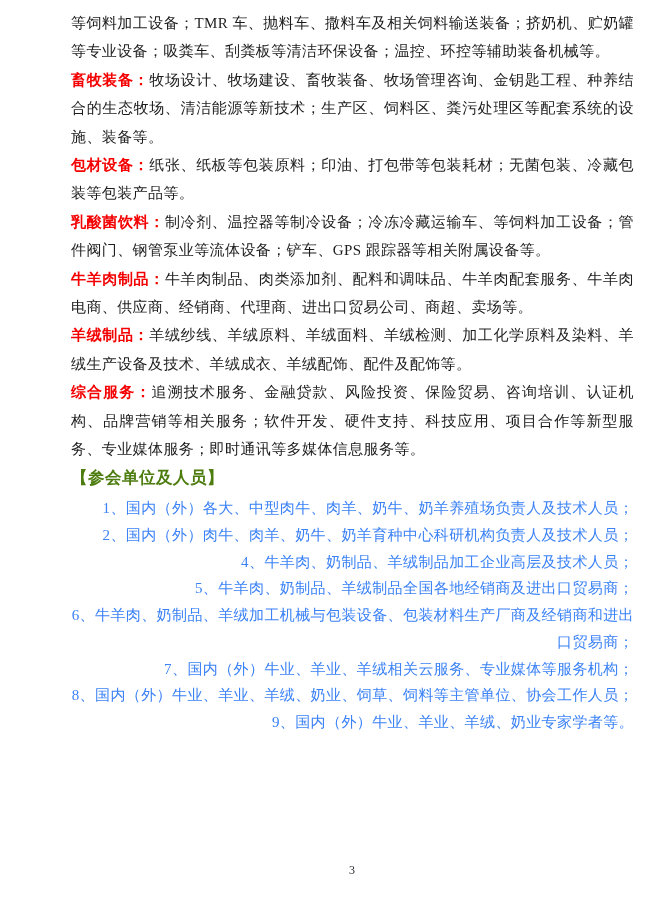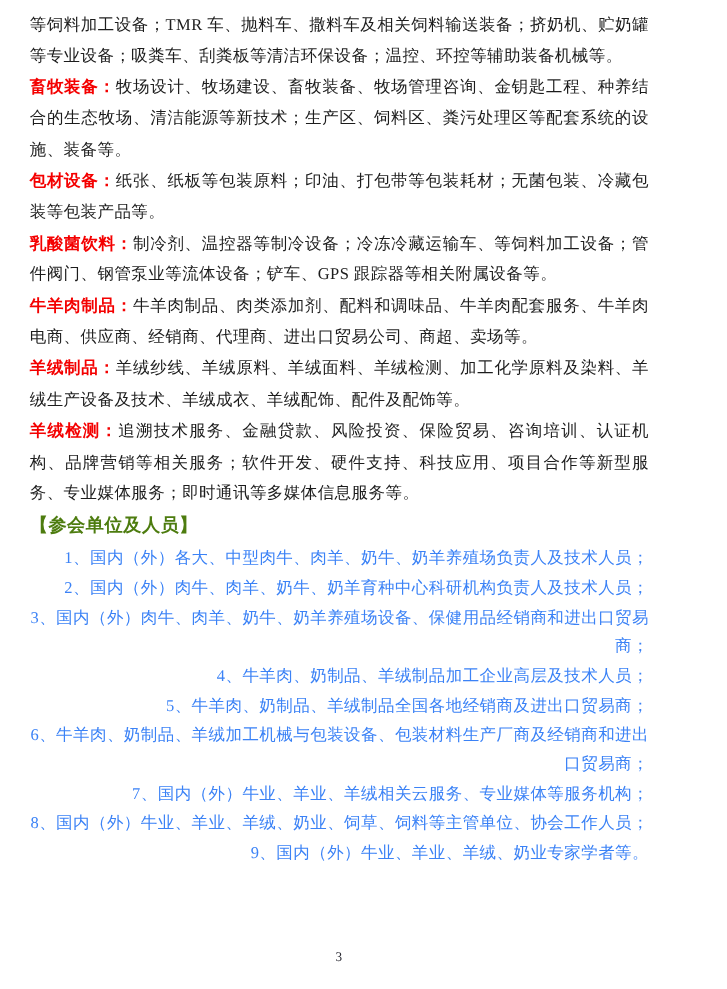--- a/index.html
+++ b/index.html
@@ -10,20 +10,21 @@
     position: relative;
     font-family: "Liberation Serif", "DejaVu Serif", serif;
     color: #1c1c1c;
     overflow: hidden;
   }
   .page {
     width: 616px;
     height: 899px;
     padding: 9px 26px 16px 27px;
     position: relative;
+    margin-left: 44px;
   }
   .para {
     font-size: 15px;
     line-height: 28.4px;
     text-align: justify;
     letter-spacing: 0.4px;
     color: #1c1c1c;
   }
   .cat-label {
     color: #f40000;
@@ -67,28 +68,27 @@
 
   <p class="para"><span class="cat-label">包材设备：</span><span>纸张、纸板等包装原料；印油、打包带等包装耗材；无菌包装、冷藏包装等包装产品等。</span></p>
 
   <p class="para"><span class="cat-label">乳酸菌饮料：</span><span>制冷剂、温控器等制冷设备；冷冻冷藏运输车、等饲料加工设备；管件阀门、钢管泵业等流体设备；铲车、GPS 跟踪器等相关附属设备等。</span></p>
 
   <p class="para"><span class="cat-label">牛羊肉制品：</span><span>牛羊肉制品、肉类添加剂、配料和调味品、牛羊肉配套服务、牛羊肉电商、供应商、经销商、代理商、进出口贸易公司、商超、卖场等。</span></p>
 
   <p class="para"><span class="cat-label">羊绒制品：</span><span>羊绒纱线、羊绒原料、羊绒面料、羊绒检测、加工化学原料及染料、羊绒生产设备及技术、羊绒成衣、羊绒配饰、配件及配饰等。</span></p>
 
 
-  <p class="para"><span class="cat-label">羊绒检测：</span><span>追溯技术服务、金融贷款、风险投资、保险贸易、咨询培训、认证机构、品牌营销等相关服务；软件开发、硬件支持、科技应用、项目合作等新型服务、专业媒体服务；即时通讯等多媒体信息服务等。</span></p>
+  <p class="para"><span class="cat-label">综合服务：</span><span>追溯技术服务、金融贷款、风险投资、保险贸易、咨询培训、认证机构、品牌营销等相关服务；软件开发、硬件支持、科技应用、项目合作等新型服务、专业媒体服务；即时通讯等多媒体信息服务等。</span></p>
 
   <h2 class="section-heading">【参会单位及人员】</h2>
 
   <div class="attendee-list">
     <p class="attendee-item">1、国内（外）各大、中型肉牛、肉羊、奶牛、奶羊养殖场负责人及技术人员；</p>
     <p class="attendee-item">2、国内（外）肉牛、肉羊、奶牛、奶羊育种中心科研机构负责人及技术人员；</p>
-    <p class="attendee-item">3、国内（外）肉牛、肉羊、奶牛、奶羊养殖场设备、保健用品经销商和进出口贸易商；</p>
     <p class="attendee-item">4、牛羊肉、奶制品、羊绒制品加工企业高层及技术人员；</p>
     <p class="attendee-item">5、牛羊肉、奶制品、羊绒制品全国各地经销商及进出口贸易商；</p>
     <p class="attendee-item">6、牛羊肉、奶制品、羊绒加工机械与包装设备、包装材料生产厂商及经销商和进出口贸易商；</p>
     <p class="attendee-item">7、国内（外）牛业、羊业、羊绒相关云服务、专业媒体等服务机构；</p>
     <p class="attendee-item">8、国内（外）牛业、羊业、羊绒、奶业、饲草、饲料等主管单位、协会工作人员；</p>
     <p class="attendee-item">9、国内（外）牛业、羊业、羊绒、奶业专家学者等。</p>
   </div>
 
   <div class="page-number">3</div>
 

